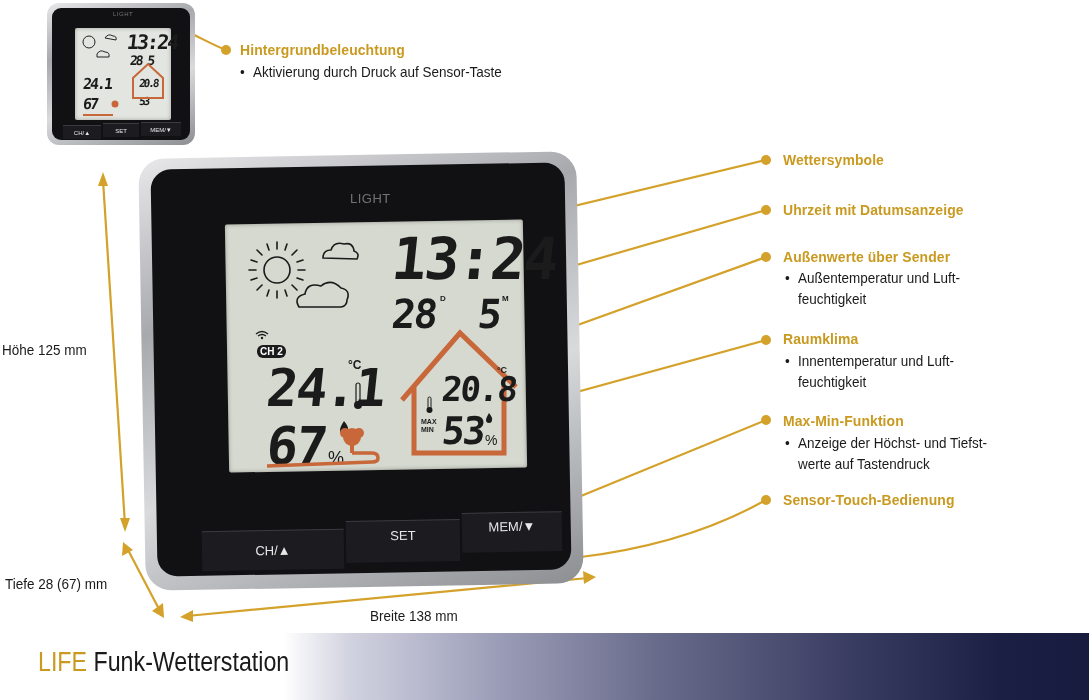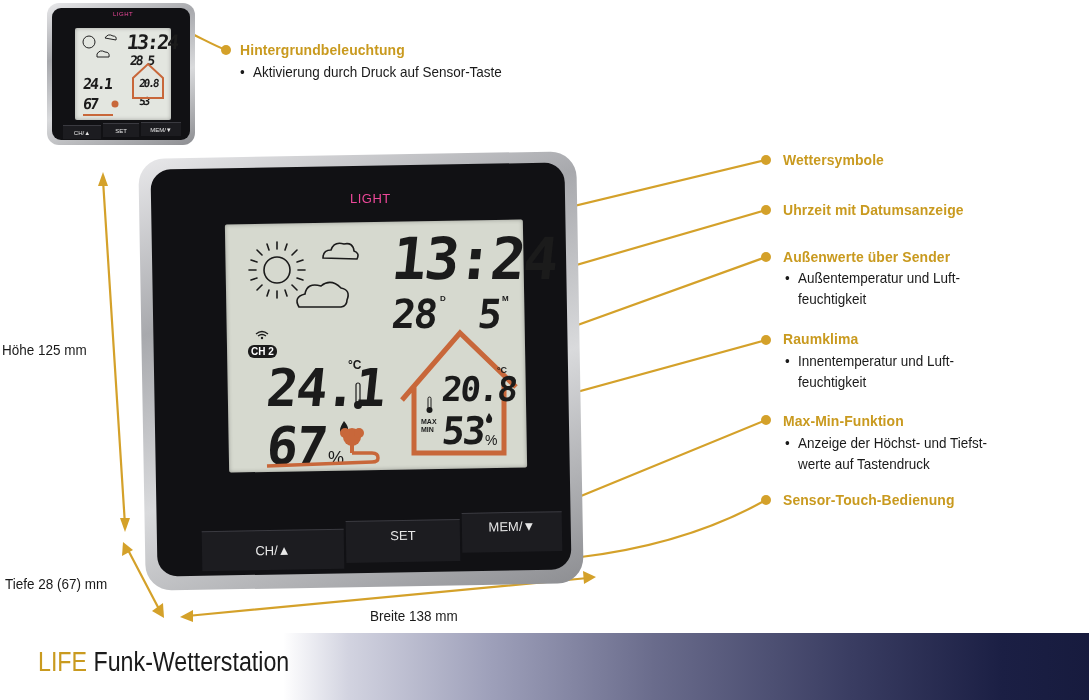--- a/index.html
+++ b/index.html
@@ -21,21 +21,21 @@
     background: linear-gradient(to right, #ffffff 0%, #ffffff 26%, #d2d3e0 32%, #9ea0ba 45%, #6a6c8c 60%, #3a3d62 78%, #1b1f44 92%, #171b3e 100%); }
   .banner-title { position: absolute; left: 38px; top: 647px; font-size: 27px; white-space: nowrap; transform: scaleX(0.86); transform-origin: left center; font-family: "Liberation Sans", sans-serif; }
   .banner-title .brand { color: #c99a1f; }
   .banner-title .name { color: #1a1a1a; }
 
   
   .dev-frame { position: absolute; border-radius: 26px; background: linear-gradient(160deg, #e8e8ea 0%, #a8a9ad 30%, #d9dadc 60%, #8d8e92 100%); }
   .dev-body { position: absolute; border-radius: 20px; background: #111114; }
   .lcd { position: absolute; background: #d6d9cf; border-radius: 2px; box-shadow: inset 0 0 4px rgba(0,0,0,0.3); }
   .btn { position: absolute; background: #1c1c20; color: #e8e8e8; font-size: 13px; text-align: center; border-top: 1px solid #3a3a40; }
-  .light-label { position: absolute; color: #ec4899; font-size: 13px; letter-spacing: 0.5px; }
+  .light-label { position: absolute; color: #737373; font-size: 13px; letter-spacing: 0.5px; }
   .seg { position: absolute; font-family: "DejaVu Sans Mono", monospace; color: #1b1b1b; font-weight: bold; letter-spacing: -2px; transform: skewX(-6deg); }
 </style>
 </head>
 <body>
 
 <svg class="abs" style="left:0;top:0;" width="1089" height="700" viewBox="0 0 1089 700">
   <g stroke="#d4a12a" stroke-width="2.2" fill="none" stroke-linecap="round">
 
     <path d="M133 17 C 175 20, 200 40, 226 50"></path>
 
@@ -143,21 +143,21 @@
   <div class="seg" style="left:250px;top:78px;font-size:58px;line-height:62px;">13:24</div>
   <div class="seg" style="left:250px;top:142px;font-size:40px;line-height:44px;">28</div>
   <div class="abs" style="left:298px;top:144px;font-size:8px;font-weight:bold;">D</div>
   <div class="seg" style="left:336px;top:142px;font-size:40px;line-height:44px;">5</div>
   <div class="abs" style="left:360px;top:144px;font-size:8px;font-weight:bold;">M</div>
 
   <svg class="abs" style="left:113px;top:180px;" width="14" height="10">
     <path d="M1 4 q6 -5 12 0 M3 6 q4 -3 8 0" stroke="#1b1b1b" stroke-width="1.3" fill="none"></path>
       <circle cx="7" cy="8" r="1.2" fill="#1b1b1b"></circle>
   </svg>
-  <div class="abs" style="left:106px;top:195px;padding:0 3px;height:13px;line-height:13px;font-size:10px;font-weight:bold;color:#fff;background:#1b1b1b;border-radius:6px;">CH 2</div>
+  <div class="abs" style="left:115px;top:195px;padding:0 3px;height:13px;line-height:13px;font-size:10px;font-weight:bold;color:#fff;background:#1b1b1b;border-radius:6px;">CH 2</div>
 
   <div class="seg" style="left:125px;top:210px;font-size:52px;line-height:56px;">24.1</div>
   <div class="abs" style="left:206px;top:208px;font-size:12px;font-weight:bold;">°C</div>
   <svg class="abs" style="left:211px;top:232px;" width="10" height="28">
     <rect x="3" y="1" width="4" height="20" rx="2" fill="none" stroke="#1b1b1b" stroke-width="1.2"></rect>
       <circle cx="5" cy="23" r="4" fill="#1b1b1b"></circle>
   </svg>
   <div class="seg" style="left:125px;top:268px;font-size:52px;line-height:56px;">67</div>
   <div class="abs" style="left:186px;top:298px;font-size:18px;">%</div>
   <svg class="abs" style="left:196px;top:270px;" width="12" height="14">

